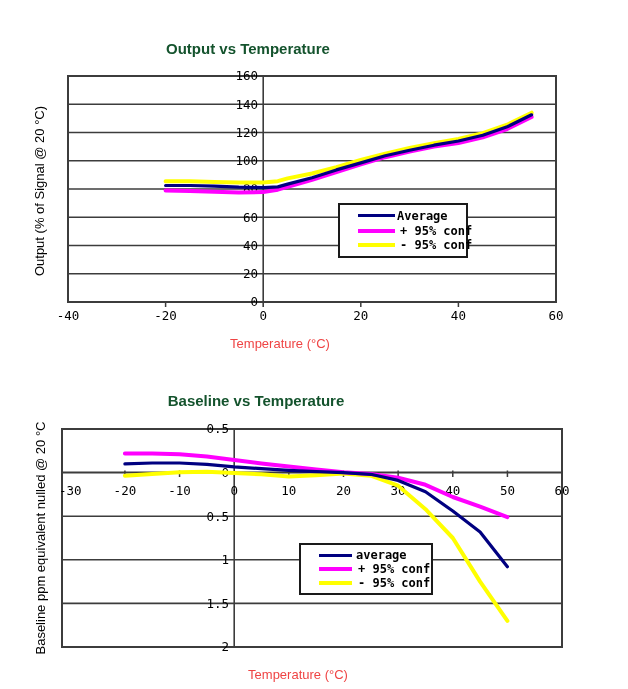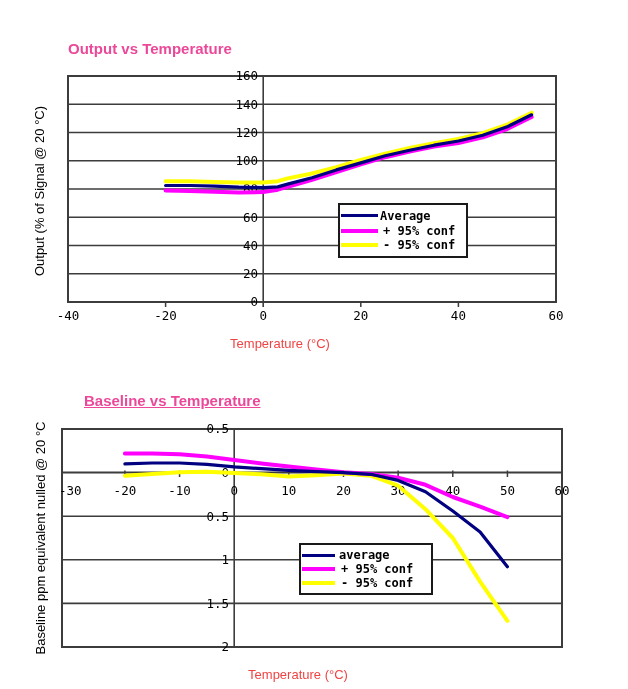--- a/index.html
+++ b/index.html
@@ -1,26 +1,26 @@
 <!DOCTYPE html>
 <html><head>
 <meta charset="utf-8">
 <style>
   html,body{margin:0;padding:0;background:#fff;}
   .page{position:relative;width:628px;height:689px;background:#ffffff;
         font-family:"Liberation Sans",sans-serif;overflow:hidden;}
-  .chart-title{position:absolute;font-weight:bold;font-size:15px;
-               color:#ec4899;white-space:nowrap;}
+  .chart-title{position:absolute;text-align:center;font-weight:bold;font-size:15px;
+               color:#14532d;white-space:nowrap;}
   .x-title{position:absolute;text-align:center;font-size:13px;color:#ef4444;white-space:nowrap;}
   .y-title{position:absolute;font-size:13px;color:#000;white-space:nowrap;
            transform:translate(-50%,-50%) rotate(-90deg);}
   #plot-svg{position:absolute;left:0;top:0;}
   .tick{font-family:"DejaVu Sans Mono","Liberation Mono",monospace;font-size:12.5px;fill:#000;}
   .legend{position:absolute;background:#fff;border:2px solid #1a1a1a;box-sizing:border-box;
-          display:flex;flex-direction:column;justify-content:space-evenly;padding:2px 1px;z-index:5;}
+          display:flex;flex-direction:column;justify-content:space-evenly;padding:2px 18px;z-index:5;}
   .legend-row{display:flex;align-items:center;}
   .swatch{display:inline-block;flex:0 0 auto;}
   .legend-label{font-family:"DejaVu Sans Mono","Liberation Mono",monospace;
                 font-weight:bold;font-size:12px;line-height:1;white-space:pre;color:#000;}
 </style>
 </head>
 <body>
 
 <div class="page">
 
@@ -108,21 +108,21 @@
         <span class="legend-label">+ 95% conf</span>
       </div>
       <div class="legend-row">
         <span class="swatch" style="width: 37px; height: 4px; margin-right: 5px; background: rgb(255, 255, 0);"></span>
         <span class="legend-label">- 95% conf</span>
       </div>
     </div>
   </section>
 
   <section>
-    <div class="chart-title" style="left:84px;top:392px;width:360px;text-decoration:underline;">Baseline vs Temperature</div>
+    <div class="chart-title" style="left:76px;top:392px;width:360px;">Baseline vs Temperature</div>
     <div class="y-title" style="left:40px;top:538px;">Baseline ppm equivalent nulled @ 20 °C</div>
     <div class="x-title" style="left:198px;top:667px;width:200px;">Temperature (°C)</div>
 
     <div class="legend" style="left:299px;top:543px;width:134px;height:52px;">
       <div class="legend-row">
         <span class="swatch" style="width: 33px; height: 3px; margin-right: 4px; background: rgb(0, 0, 128);"></span>
         <span class="legend-label">average</span>
       </div>
       <div class="legend-row">
         <span class="swatch" style="width: 33px; height: 4px; margin-right: 6px; background: rgb(255, 0, 255);"></span>

